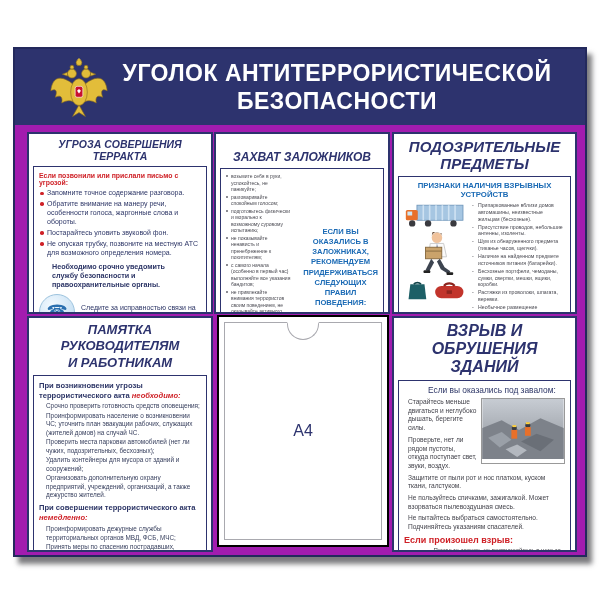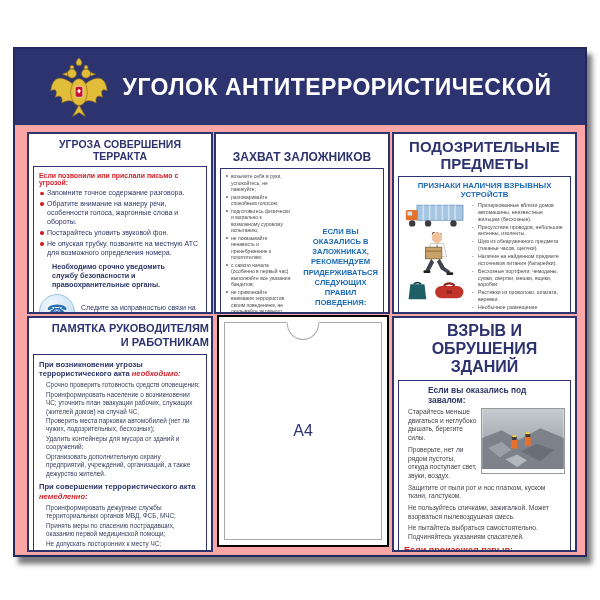--- a/index.html
+++ b/index.html
@@ -1,34 +1,34 @@
 <!DOCTYPE html>
 <html><head>
 <meta charset="utf-8">
 <style>
   html,body{margin:0;padding:0;}
   body{width:600px;height:600px;background:#ffffff;font-family:"Liberation Sans",sans-serif;position:relative;overflow:hidden;}
-  .poster{position:absolute;left:13px;top:47px;width:570px;height:506px;background:#fca5a5;border:2px solid #23295c;box-shadow:5px 7px 5px rgba(35,35,40,.6);}
+  .poster{position:absolute;left:13px;top:47px;width:570px;height:506px;background:#a21caf;border:2px solid #23295c;box-shadow:5px 7px 5px rgba(35,35,40,.6);}
   .poster-header{height:76px;background:#2d336e;display:flex;align-items:center;}
   .emblem{margin-left:30px;flex:0 0 auto;}
   .poster-title{flex:1;text-align:center;color:#fff;font-weight:bold;font-size:23px;line-height:1.22;letter-spacing:.5px;padding-right:24px;}
   .panel{position:absolute;border:2px solid #2d336e;background:#fff;overflow:hidden;}
-  .panel-title{color:#2d336e;font-weight:bold;text-align:center;padding:4px 2px 2px;}
+  .panel-title{color:#2d336e;font-weight:bold;text-align:center;padding:4px 2px 2px;font-style:italic;}
   .pbox{border:1px solid #2d336e;margin:2px 4px 4px;padding:4px 5px;overflow:hidden;}
   
   #p-threat{left:12px;top:83px;width:182px;height:178px;}
   #p-hostages{left:199px;top:83px;width:172px;height:178px;}
   #p-suspicious{left:377px;top:83px;width:181px;height:178px;}
   #p-memo{left:12px;top:267px;width:182px;height:232px;}
   #p-pocket{left:202px;top:266px;width:168px;height:228px;border:2px solid #000000;background:#fff;}
   #p-explosion{left:377px;top:267px;width:181px;height:232px;}
   #p-threat .panel-title{font-size:10.5px;}
   #p-hostages .panel-title{font-size:12px;margin-top:12px;}
   #p-suspicious .panel-title{font-size:15px;}
-  #p-memo .panel-title{font-size:11px;line-height:1.25;text-align:right;}
+  #p-memo .panel-title{font-size:13px;line-height:1.25;}
   #p-explosion .panel-title{font-size:16px;}
   
   .warn-red{color:#cf2127;font-weight:bold;font-size:6.9px;margin:1px 0 3px;}
   ul{margin:0;padding:0;list-style:none;}
   .red-dots li{position:relative;padding-left:8px;font-size:7px;line-height:1.28;color:#2c3566;margin-bottom:2px;}
   .red-dots li::before{content:"";position:absolute;left:1px;top:2.5px;width:3.5px;height:3.5px;border-radius:50%;background:#cf2127;}
   .note{font-weight:bold;font-size:7.2px;color:#2c3566;margin:4px 13px 4px;line-height:1.3;}
   .phone-row{display:flex;align-items:center;gap:6px;}
   .phone-circle{width:34px;height:34px;border-radius:50%;background:radial-gradient(circle at 35% 30%,#f2f9ff,#b9d8ef);border:1px solid #9dc3de;display:flex;align-items:center;justify-content:center;flex:0 0 auto;}
   .phone-glyph{font-size:17px;color:#2a6fb0;}
@@ -49,21 +49,21 @@
   
   .memo-h{font-weight:bold;font-size:7.6px;color:#2c3566;line-height:1.3;margin:1px 0 2px;}
   .memo-em{color:#cf2127;font-style:italic;}
   .plain li{font-size:6.4px;line-height:1.32;color:#39415f;padding-left:7px;margin-bottom:1px;}
   .plain{margin-bottom:4px;}
   
   .pocket-inner{position:absolute;left:5px;right:5px;top:5px;bottom:5px;border:1px solid #a9a9af;}
   .notch{position:absolute;top:-1px;left:50%;transform:translateX(-50%);width:30px;height:15px;background:#fff;border:1px solid #a9a9af;border-top:2px solid #fff;border-radius:0 0 16px 16px;}
   .a4-label{position:absolute;left:0;right:0;top:46%;text-align:center;color:#2d336e;font-size:16px;}
   
-  .exp-h1{font-weight:bold;font-size:8.4px;color:#2c3566;margin:0 0 3px;padding-left:24px;}
+  .exp-h1{font-weight:normal;font-size:8.4px;color:#2c3566;margin:0 0 3px;padding-left:24px;}
   .tips li{font-size:6.6px;line-height:1.32;color:#44444c;margin-bottom:3px;padding-left:4px;}
   .photo-float{float:right;margin:0 0 2px 4px;border:1px solid #999;}
   .exp-h2{font-weight:bold;font-size:9px;color:#cf2127;margin:2px 0 2px;}
   .exp-row{display:flex;gap:5px;align-items:flex-start;}
   .tips2 li{font-size:6px;line-height:1.32;color:#44444c;margin-bottom:3px;}
   .clearfix::after{content:"";display:block;clear:both;}
 </style>
 </head>
 <body>
 
@@ -83,20 +83,21 @@
         <circle cx="61" cy="19" r="3"></circle>
         <circle cx="50" cy="12" r="4.5"></circle>
         <path d="M50 5 v5 M47.5 7.5 h5" stroke="#e2bd3a" stroke-width="2"></path>
         <path d="M50 78 L40 96 L50 90 L60 96 Z"></path>
       </g>
       <rect x="44" y="49" width="12" height="17" rx="3" fill="#c8102e" stroke="#fff" stroke-width="1"></rect>
       <path d="M47 56 l3 -3 3 3 -3 4 z" fill="#fff"></path>
     </svg>
     <div class="poster-title">
       <div>УГОЛОК АНТИТЕРРОРИСТИЧЕСКОЙ</div>
+      <div>БЕЗОПАСНОСТИ</div>
     </div>
   </div>
 
   <div class="panel" id="p-threat">
     <div class="panel-title">УГРОЗА СОВЕРШЕНИЯ ТЕРРАКТА</div>
     <div class="pbox">
       <div class="warn-red">Если позвонили или прислали письмо с угрозой:</div>
       <ul class="red-dots">
           <li>Запомните точное содержание разговора.</li>
           <li>Обратите внимание на манеру речи, особенности голоса, жаргонные слова и обороты.</li>

